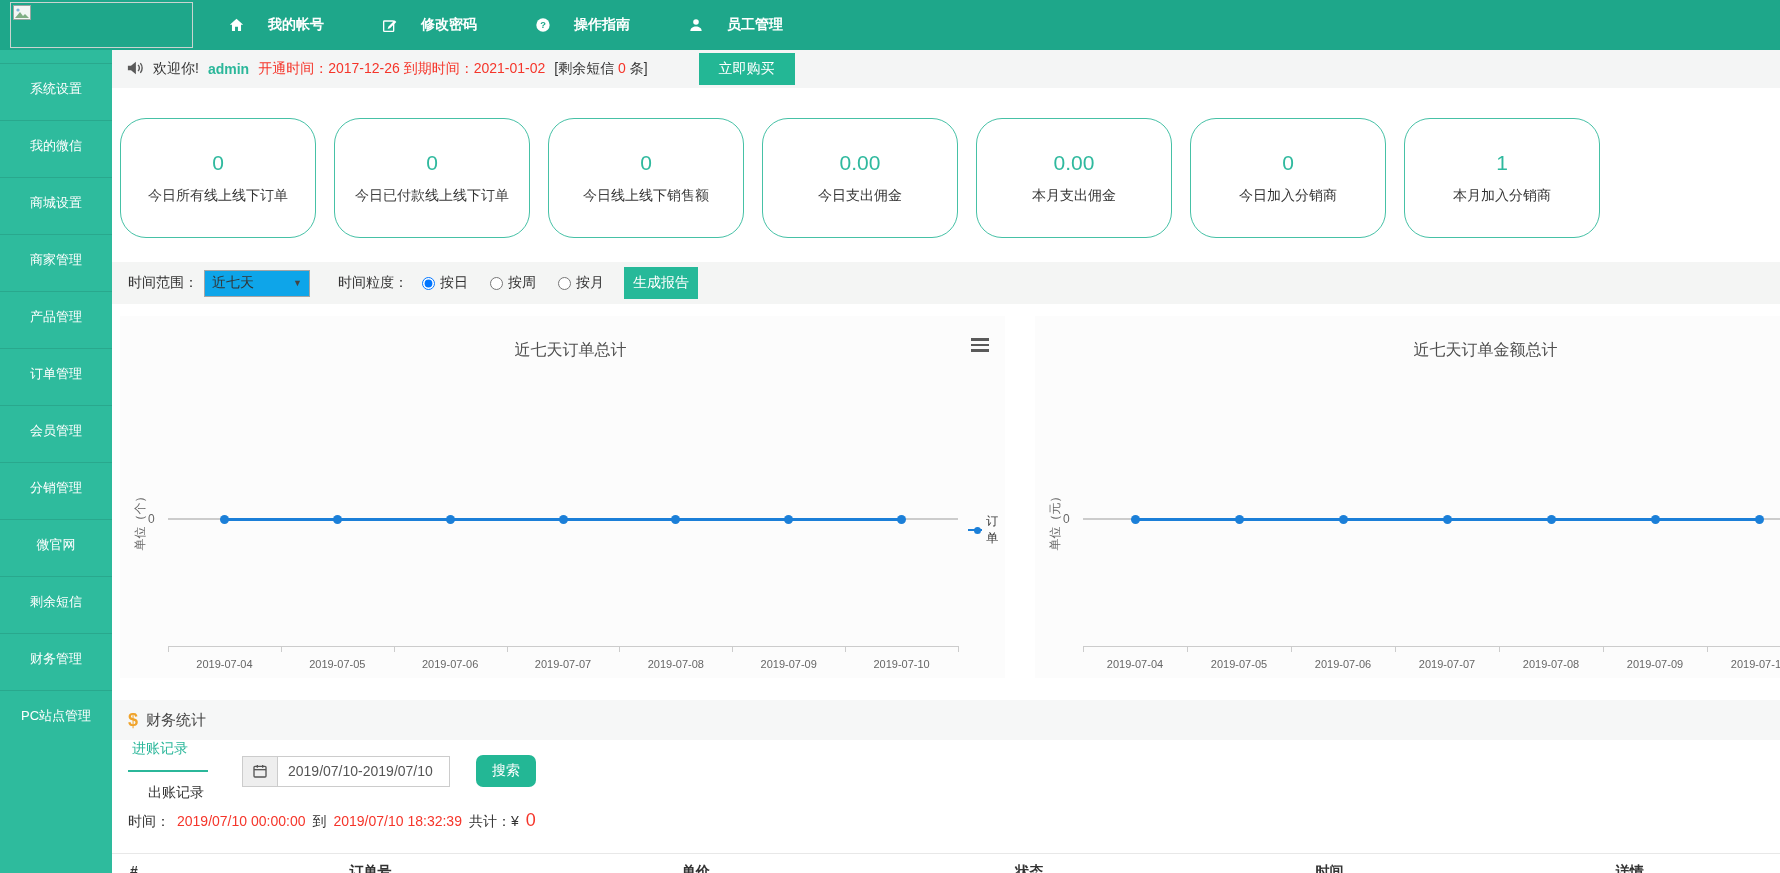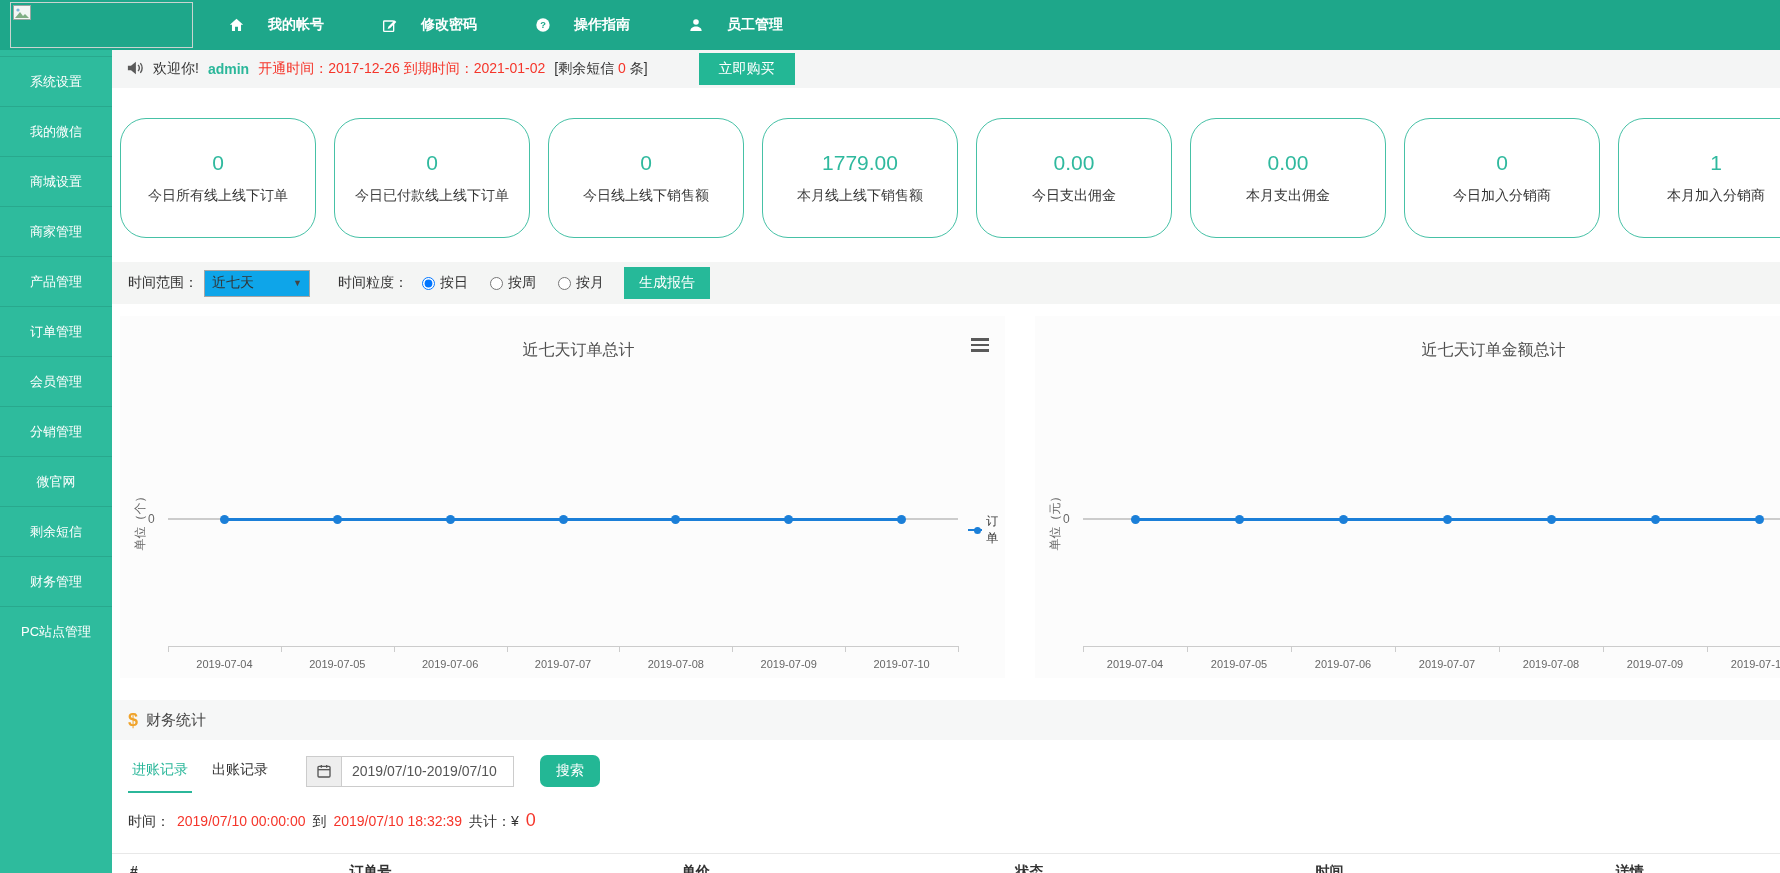--- a/index.html
+++ b/index.html
@@ -10,21 +10,21 @@
   
   .header { position:absolute; left:0; top:0; width:100%; height:50px; background:#1ea78a; z-index:5; }
   .logo-box { position:absolute; left:10px; top:2px; width:183px; height:46px; border:1px solid #c9d4d0; }
   .logo-box .broken { position:absolute; left:2px; top:2px; }
   .top-nav { position:absolute; left:228px; top:0; height:50px; display:flex; align-items:center; gap:58px; }
   .nav-item { display:flex; align-items:center; gap:23px; color:#fff; font-size:14px; font-weight:bold; cursor:pointer; }
   .nav-item svg { display:block; }
 
   
   .sidebar { position:absolute; left:0; top:50px; bottom:0; width:112px; background:#2ebb9d; z-index:4; padding-top:6px; }
-  .side-item { height:50px; line-height:50px; text-align:center; color:#fff; font-size:13px; border-top:1px solid rgba(0,0,0,0.10); cursor:pointer; }
+  .side-item { height:50px; line-height:50px; text-align:center; color:#fff; font-size:13px; border-top:1px solid rgba(0,0,0,0.10); cursor:pointer;margin-top:7px; }
   .side-item:first-child { border-top:1px solid rgba(0,0,0,0.10); }
 
   
   .main { position:absolute; left:112px; top:50px; width:1668px; }
 
   .welcome-bar { height:38px; background:#f4f5f5; display:flex; align-items:center; padding:0 14px; font-size:14px; color:#333; }
   .welcome-bar > * { margin-right:9px; }
   .t-accent { color:#404040; }
   .t-red { color:#f5352a; }
   .t-dark { color:#333; }
@@ -36,26 +36,26 @@
   .card { flex:0 0 196px; height:120px; border:1px solid #46c1a6; border-radius:26px; display:flex; flex-direction:column; align-items:center; justify-content:center; gap:12px; background:#fff; }
   .card-value { color:#2fb99e; font-size:21px; }
   .card-label { font-size:14px; }
 
   
   .filter-bar { margin-top:22px; height:42px; background:#f4f5f4; display:flex; align-items:center; padding-left:16px; font-size:14px; color:#333; }
   .select-box { width:106px; height:27px; border:1px solid #a5a5a5; background:#0ea5e9; display:flex; align-items:center; justify-content:space-between; padding:0 7px; margin:0 28px 0 6px; cursor:pointer; }
   .select-box .caret { font-size:9px; color:#444; }
   .radio-group { display:flex; align-items:center; gap:22px; margin-left:14px; }
   .radio-opt { display:flex; align-items:center; gap:5px; cursor:pointer; font-size:14px; color:#333; }
-  .report-btn { margin-left:20px; background:#26b999; color:#fff; border:none; font-size:14px; padding:7px 15px; cursor:pointer; }
+  .report-btn { margin-left:20px; background:#26b999; color:#fff; border:none; font-size:14px; padding:7px 9px; cursor:pointer; }
 
   
   .charts-row { display:flex; gap:30px; padding:12px 0 0 8px; }
   .chart-panel { position:relative; flex:0 0 885px; height:362px; background:#fcfcfc; }
-  .chart-title { position:absolute; left:16px; top:24px; width:100%; text-align:center; font-size:16px; color:#4f4f4f; }
+  .chart-title { position:absolute; left:8px; top:24px; width:100%; text-align:center; font-size:16px; color:#4f4f4f; }
   .toolbox { position:absolute; right:16px; top:22px; width:18px; cursor:pointer; }
   .toolbox i { display:block; height:2.5px; background:#5a5a5a; margin-bottom:3px; }
   .ylabel { position:absolute; left:-30px; top:196px; width:100px; text-align:center; font-size:12px; color:#666; transform:rotate(-90deg); }
   .ytick { position:absolute; left:28px; top:196px; font-size:12px; color:#666; }
   .zero-line { position:absolute; top:202px; height:2px; background:#ccc; }
   .data-line { position:absolute; top:202px; height:3px; background:#1b7fd8; z-index:2; }
   .dot { position:absolute; top:198.5px; width:9px; height:9px; border-radius:50%; background:#1b7fd8; z-index:3; }
   .legend { position:absolute; top:197px; display:flex; align-items:center; gap:4px; cursor:pointer; }
   .legend .lg-line { position:relative; width:18px; height:2px; background:#1b7fd8; }
   .legend .lg-line i { position:absolute; left:6px; top:-2.5px; width:7px; height:7px; border-radius:50%; background:#1b7fd8; }
@@ -178,24 +178,20 @@
           <div class="card-value">0</div>
           <div class="card-label"><span class="t-accent">今日所有</span><span class="t-dark">线上线下</span><span class="t-accent">订单</span></div>
         </div>
         <div class="card">
           <div class="card-value">0</div>
           <div class="card-label"><span class="t-accent">今日已付款</span><span class="t-dark">线上线下</span><span class="t-accent">订单</span></div>
         </div>
         <div class="card">
           <div class="card-value">0</div>
           <div class="card-label"><span class="t-accent">今日</span><span class="t-dark">线上线下</span><span class="t-accent">销售额</span></div>
-        </div>
-        <div class="card">
-          <div class="card-value">1779.00</div>
-          <div class="card-label"><span class="t-accent">本月</span><span class="t-dark">线上线下</span><span class="t-accent">销售额</span></div>
         </div>
         <div class="card">
           <div class="card-value">0.00</div>
           <div class="card-label"><span class="t-dark">今日支出佣金</span></div>
         </div>
         <div class="card">
           <div class="card-value">0.00</div>
           <div class="card-label"><span class="t-dark">本月支出佣金</span></div>
         </div>
         <div class="card">
@@ -306,21 +302,21 @@
           <div class="xlabel" style="left: 724px;">2019-07-10</div>
         </div>
     </div>
 
     <div class="fin-header">
       <span class="dollar">$</span>
       <span>财务统计</span>
     </div>
 
     <div class="tabs-row">
-      <div id="tabs" style="display:flex;">
+      <div id="tabs" style="display:flex;flex-direction:column;">
           <div class="tab active">进账记录</div>
           <div class="tab">出账记录</div>
         </div>
       <div class="date-group">
         <span class="cal-box">
           <svg width="16" height="16" viewBox="0 0 24 24">
               <rect x="3" y="5" width="18" height="16" rx="1.5" fill="none" stroke="#555" stroke-width="2"></rect>
               <path d="M3 10h18" stroke="#555" stroke-width="2"></path>
               <path d="M8 3v4M16 3v4" stroke="#555" stroke-width="2"></path>
             </svg>

